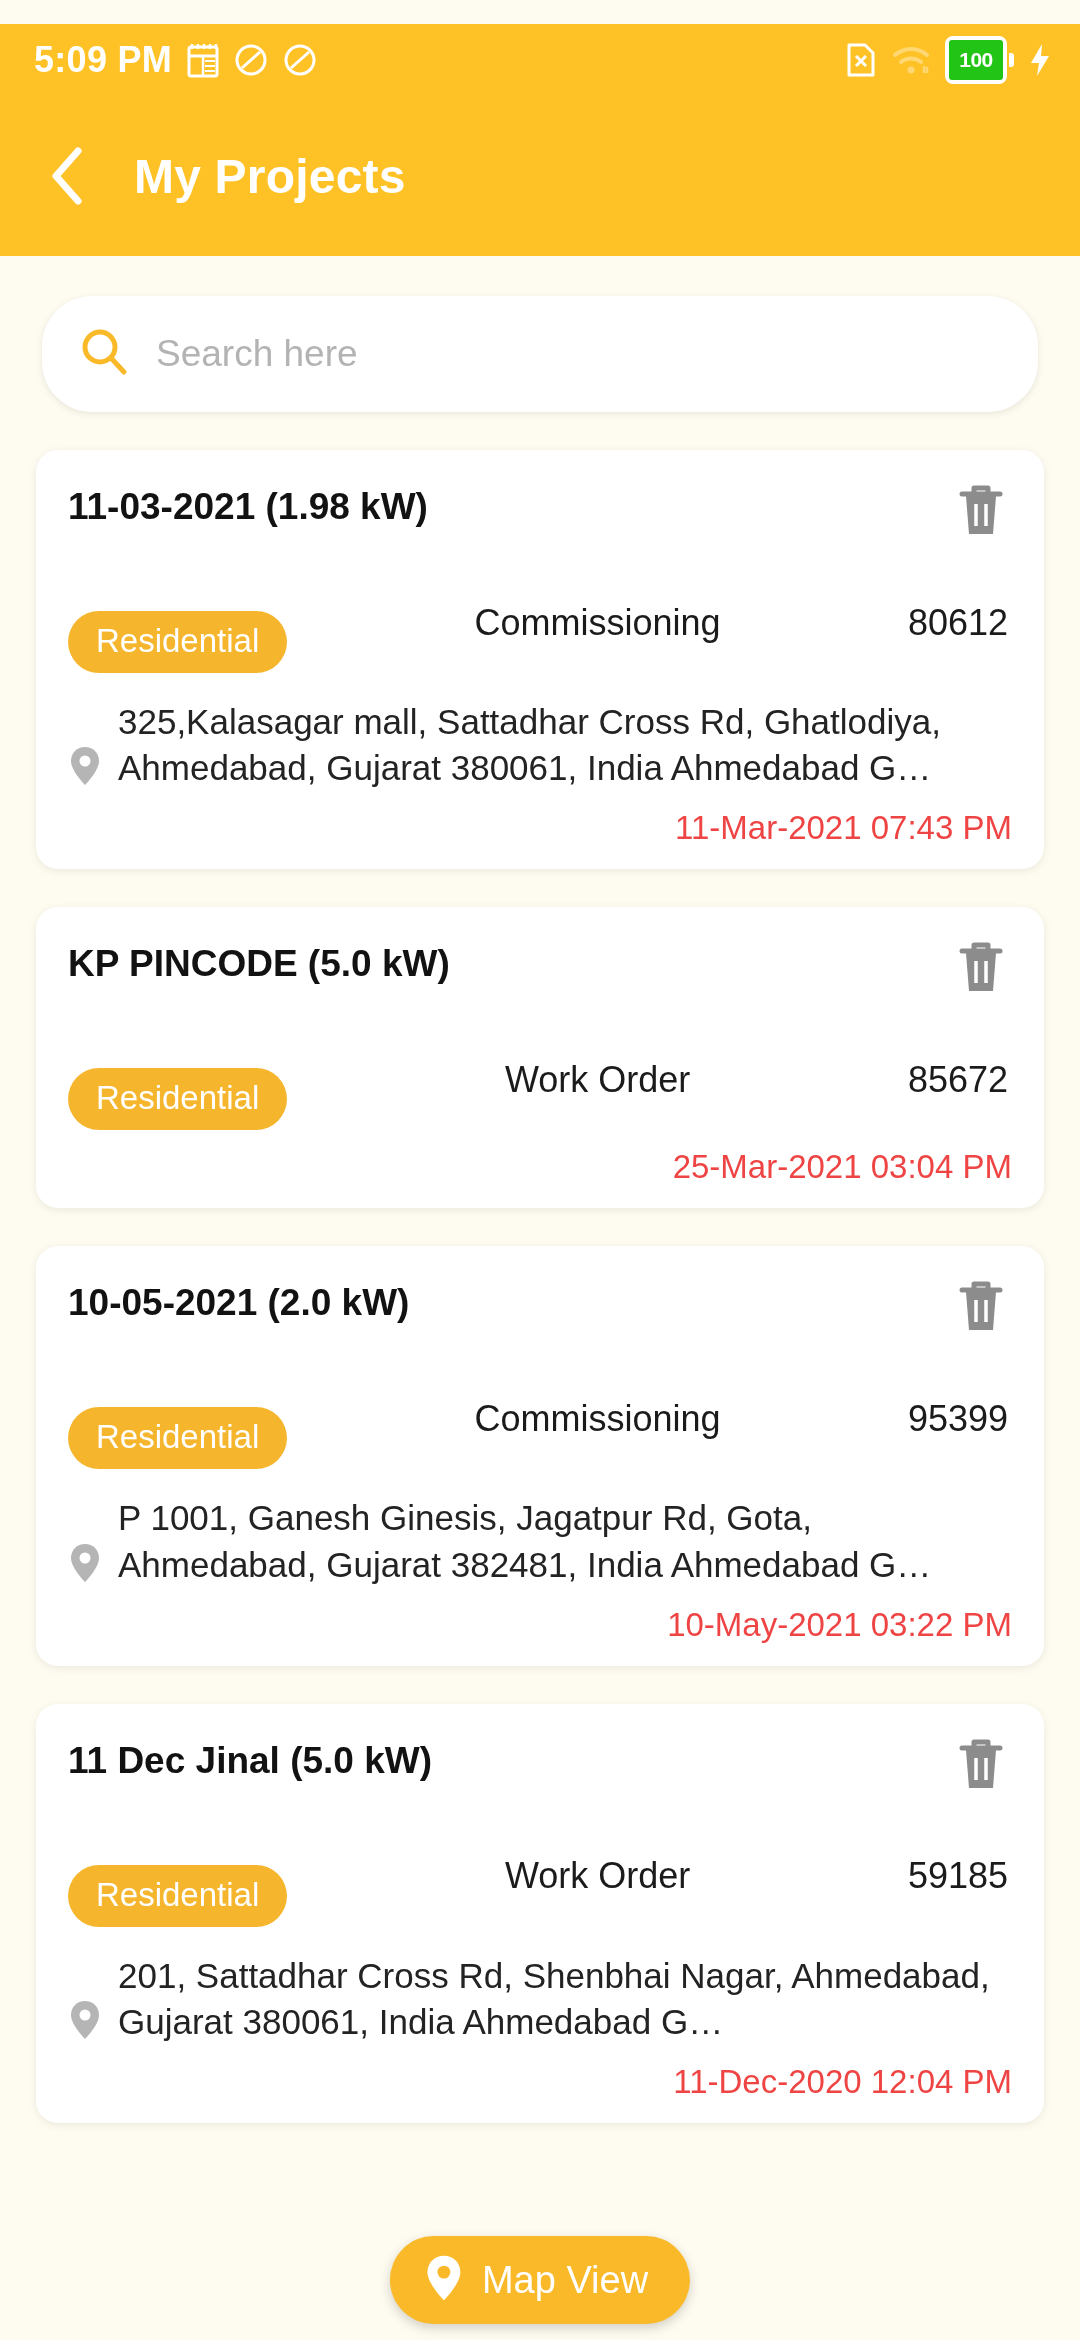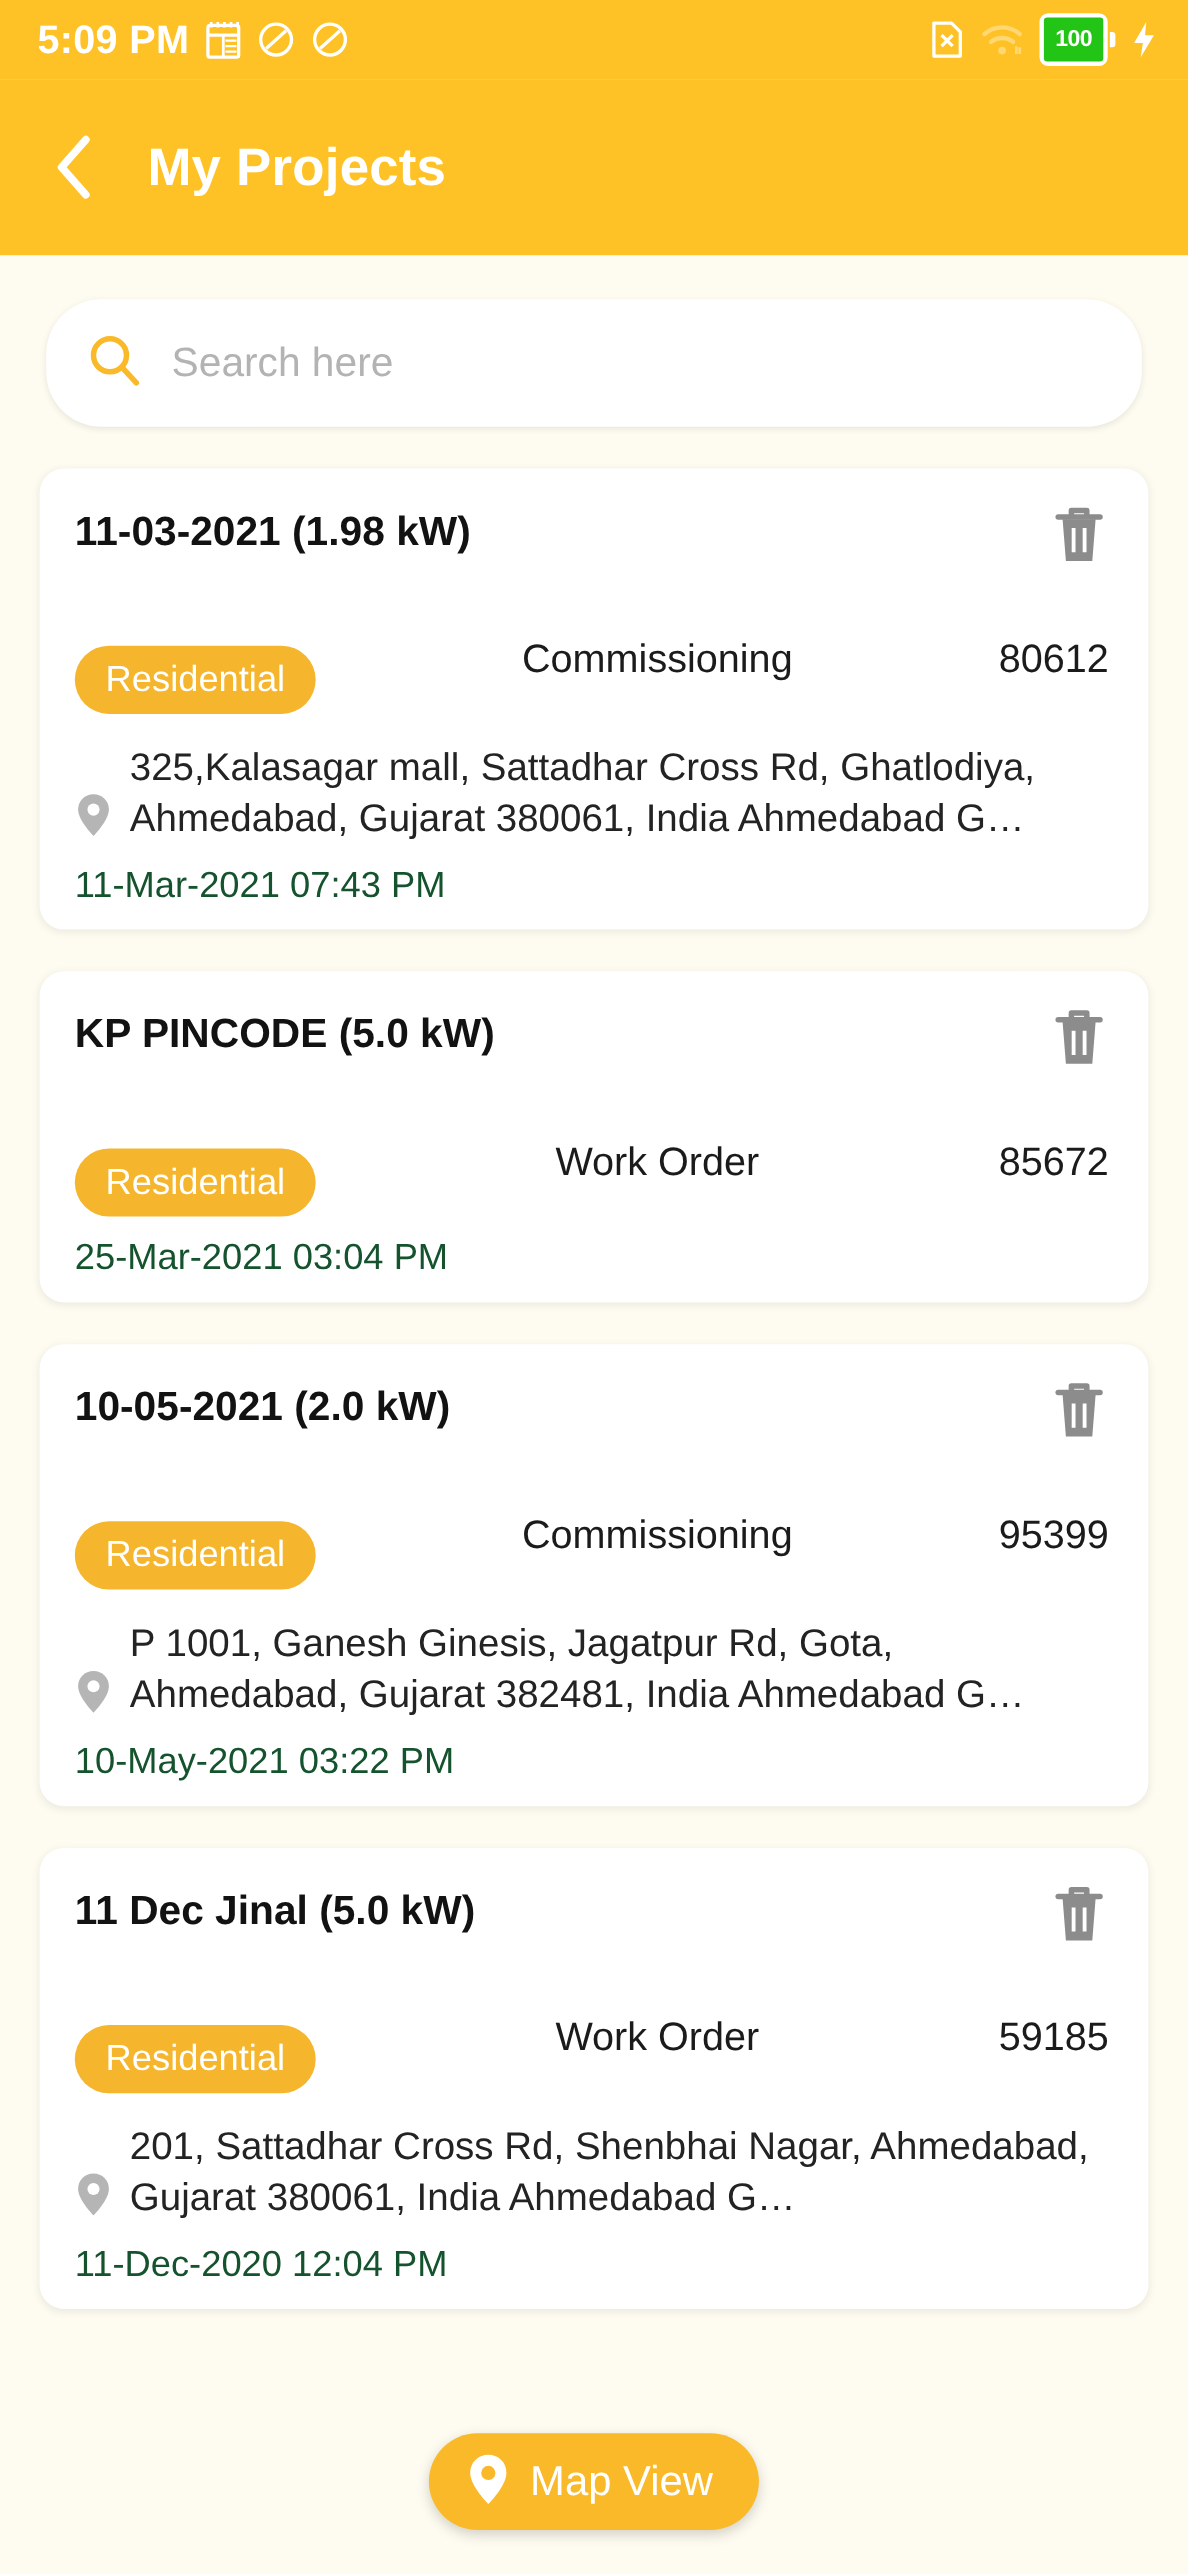--- a/index.html
+++ b/index.html
@@ -9,20 +9,21 @@
     background:#FEFBF0;
     overflow:hidden;
   }
   .phone { position:relative; width:1080px; height:2340px; background:#FEFBF0; }
 
   
   .statusbar{
     height:72px; background:#FFC226;
     display:flex; align-items:center; justify-content:space-between;
     padding:0 28px 0 34px;
+    margin-top:24px;
   }
   .sb-left{ display:flex; align-items:center; gap:15px; }
   .sb-right{ display:flex; align-items:center; gap:14px; }
   .sb-time{ color:#FFFFFF; font-size:36px; font-weight:bold; letter-spacing:.3px; }
   .sb-ico{ display:inline-flex; align-items:center; justify-content:center; }
 
   .bat-wrap{ position:relative; display:flex; align-items:center; }
   .bat-body{
     width:62px;height:48px;border:4px solid #FFFFFF;border-radius:8px;
     display:flex;align-items:center;justify-content:center;background:#FFFFFF;
@@ -82,21 +83,21 @@
   }
   .meta-stage{ font-size:36px; color:#1b1b1b; flex:1; text-align:center; }
   .meta-id{ font-size:36px; color:#1b1b1b; white-space:nowrap; }
 
   .addr-row{ display:flex; align-items:flex-end; margin-top:26px; }
   .pin{ flex:none; margin-top:8px; margin-right:16px; }
   .addr-text{
     font-size:35px; color:#232323; line-height:1.32;
     overflow:hidden;
   }
-  .date-row{ font-size:33px; color:#14532d; margin-top:18px; }
+  .date-row{ text-align:right; font-size:33px; color:#ef4444; margin-top:18px; }
 
   
   .fab{
     position:absolute; left:50%; transform:translateX(-50%);
     bottom:40px;
     background:#F9B929; border-radius:60px;
     height:88px; display:flex; align-items:center; gap:18px;
     padding:0 42px 0 34px; cursor:pointer;
     box-shadow:0 4px 12px rgba(0,0,0,.18);
   }

